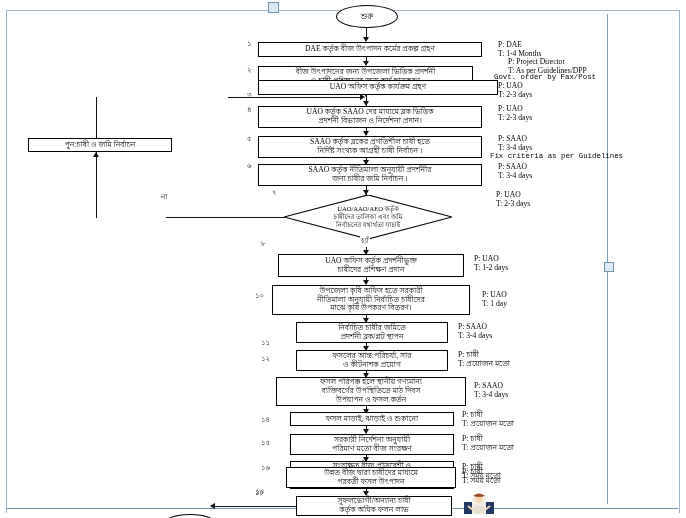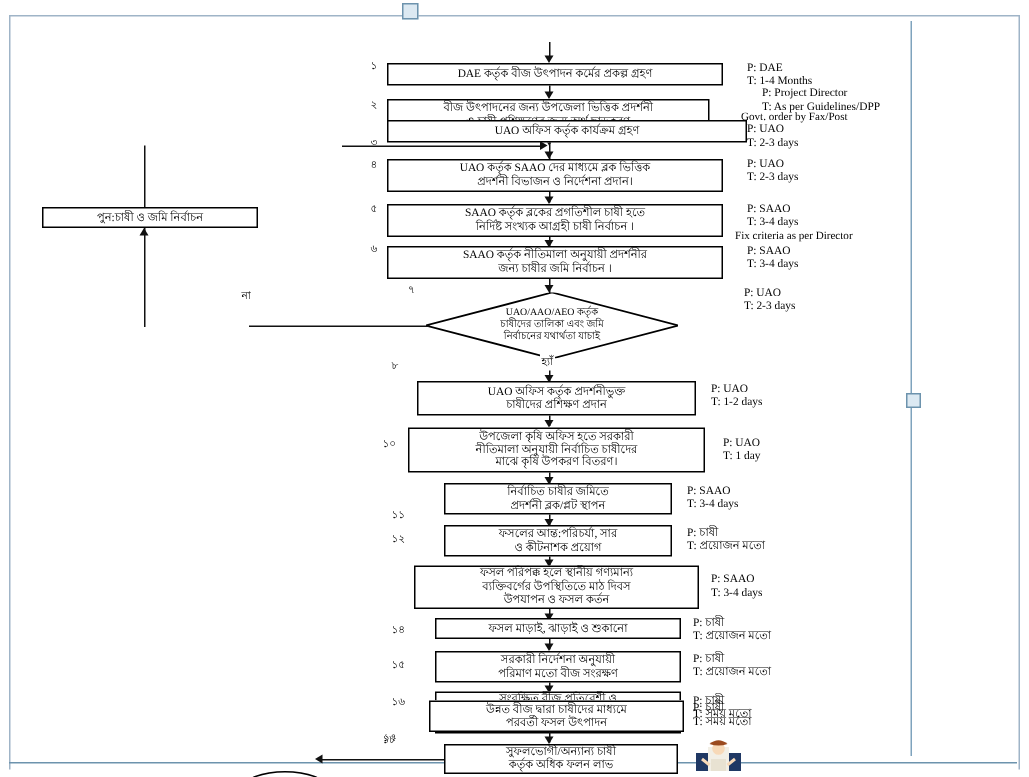--- a/index.html
+++ b/index.html
@@ -113,38 +113,41 @@
     position:absolute;font-size:7.6px;line-height:1.25;color:#000;
     white-space:pre-line;
     font-family:"Liberation Serif", serif;
   }
   .flow-label{
     position:absolute;font-size:7px;color:#000;background:#fff;
     padding:0 1px;
   }
   .note{
     position:absolute;font-size:7.4px;color:#000;
-    font-family:Liberation Serif, serif;
+    font-family:Liberation Mono, monospace;
   }
   
   .clipart{
     position:absolute;width:34px;height:24px;
   }
 </style>
 </head>
 <body>
 
 <div id="page">
 
   <div class="page-frame"></div>
   <div class="page-frame-bot"></div>
   <div class="top-handle"></div>
   <div class="side-rule"></div>
   <div class="side-handle"></div>
 
+  <div class="oval" style="left:336px;top:5px;width:62px;height:23px;">
+    <span>শুরু</span>
+  </div>
   <div class="vline" style="left:366px;top:28px;height:11px;"></div>
   <div class="arrow-down" style="left:363px;top:37px;"></div>
 
   <div class="idx" style="left:247px;top:38px;">১</div>
   <div class="node" style="left:258px;top:42px;width:224px;height:15px;">
     <span>DAE কর্তৃক বীজ উৎপাদন কর্মের প্রকল্প গ্রহণ</span>
   </div>
   <div class="ann" style="left:498px;top:40px;">P: DAE
 T: 1-4 Months</div>
   <div class="vline" style="left:366px;top:57px;height:7px;"></div>
@@ -184,21 +187,21 @@
   <div class="vline" style="left:366px;top:128px;height:7px;"></div>
   <div class="arrow-down" style="left:363px;top:131px;"></div>
 
   <div class="idx" style="left:247px;top:133px;">৫</div>
   <div class="node" style="left:258px;top:136px;width:224px;height:22px;">
     <span>SAAO কর্তৃক ব্লকের প্রগতিশীল চাষী হতে
 নির্দিষ্ট সংখ্যক আগ্রহী চাষী নির্বাচন ।</span>
   </div>
   <div class="ann" style="left:498px;top:134px;">P: SAAO
 T: 3-4 days</div>
-  <div class="note" style="left:490px;top:152px;">Fix criteria as per Director</div>
+  <div class="note" style="left:490px;top:152px;">Fix criteria as per Guidelines</div>
   <div class="vline" style="left:366px;top:158px;height:6px;"></div>
   <div class="arrow-down" style="left:363px;top:160px;"></div>
 
   <div class="idx" style="left:247px;top:160px;">৬</div>
   <div class="node" style="left:258px;top:164px;width:224px;height:22px;">
     <span>SAAO কর্তৃক নীতিমালা অনুযায়ী প্রদর্শনীর
 জন্য চাষীর জমি নির্বাচন ।</span>
   </div>
   <div class="ann" style="left:498px;top:162px;">P: SAAO
 T: 3-4 days</div>

